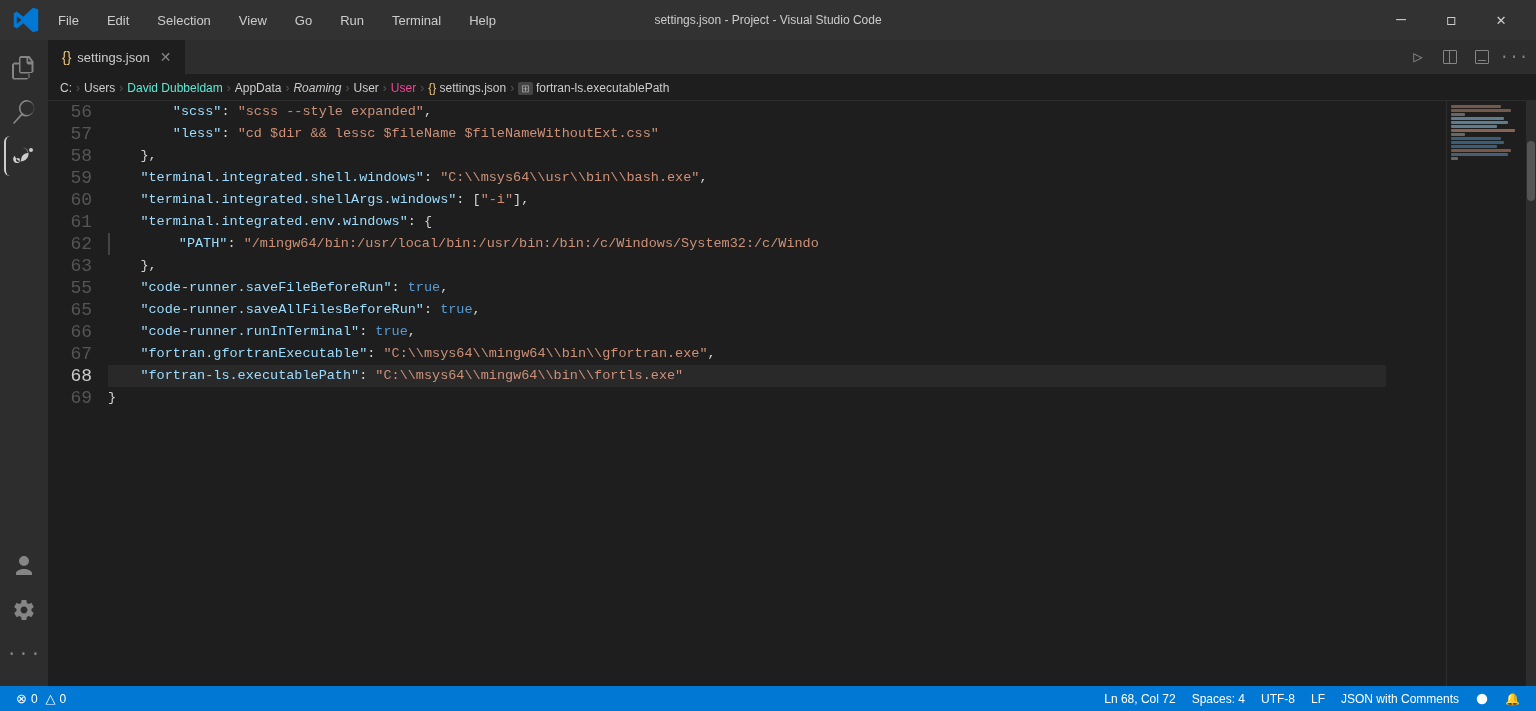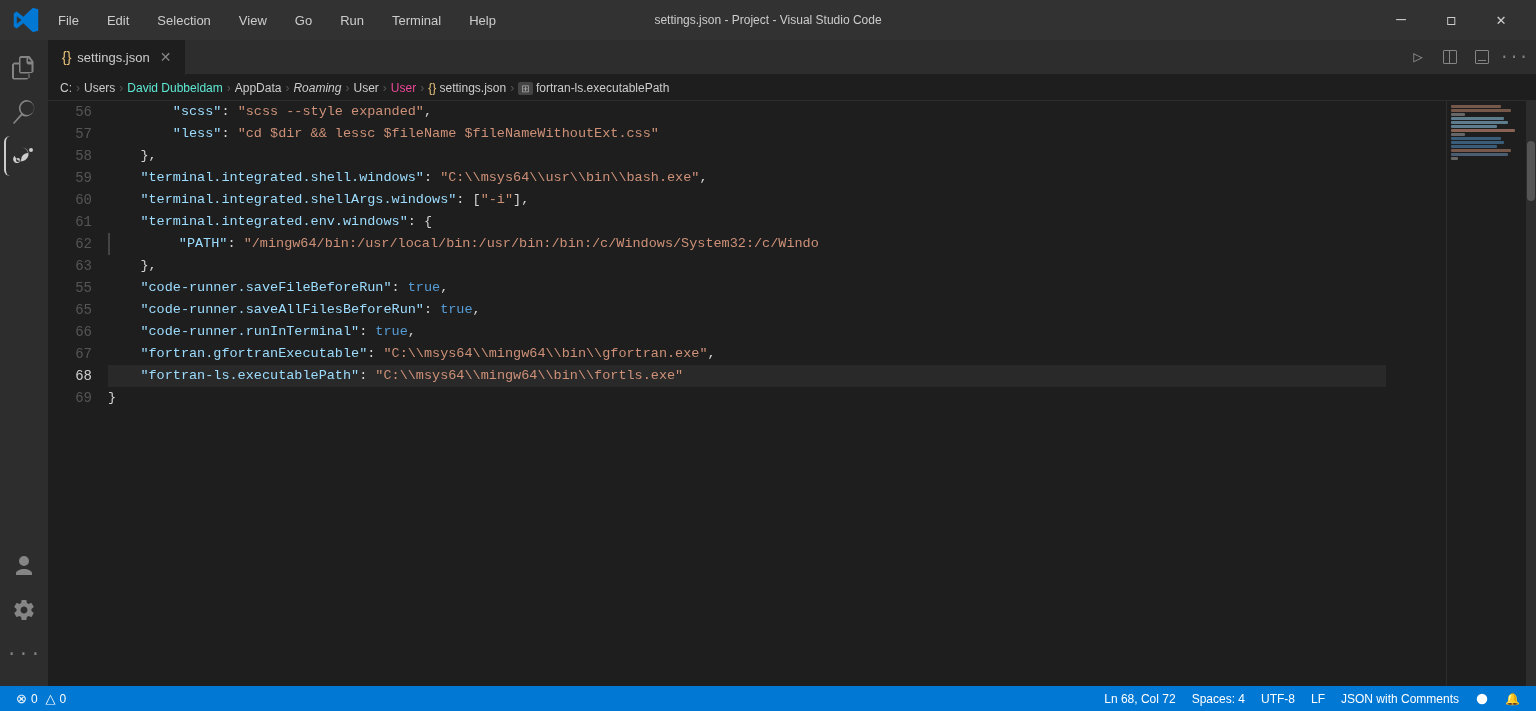--- a/index.html
+++ b/index.html
@@ -194,21 +194,21 @@
       padding: 0 8px 0 0;
       text-align: right;
       flex-shrink: 0;
       overflow: hidden;
       padding-top: 0;
     }
     .line-num {
       height: 22px;
       line-height: 22px;
       color: #555;
-      font-size: 14px;
+      font-size: 18px;
       font-family: 'Consolas', 'Courier New', monospace;
       user-select: none;
     }
     .line-num.active { color: #cccccc; }
 
     
     .code-area {
       flex: 1;
       overflow: hidden;
       padding-left: 8px;

